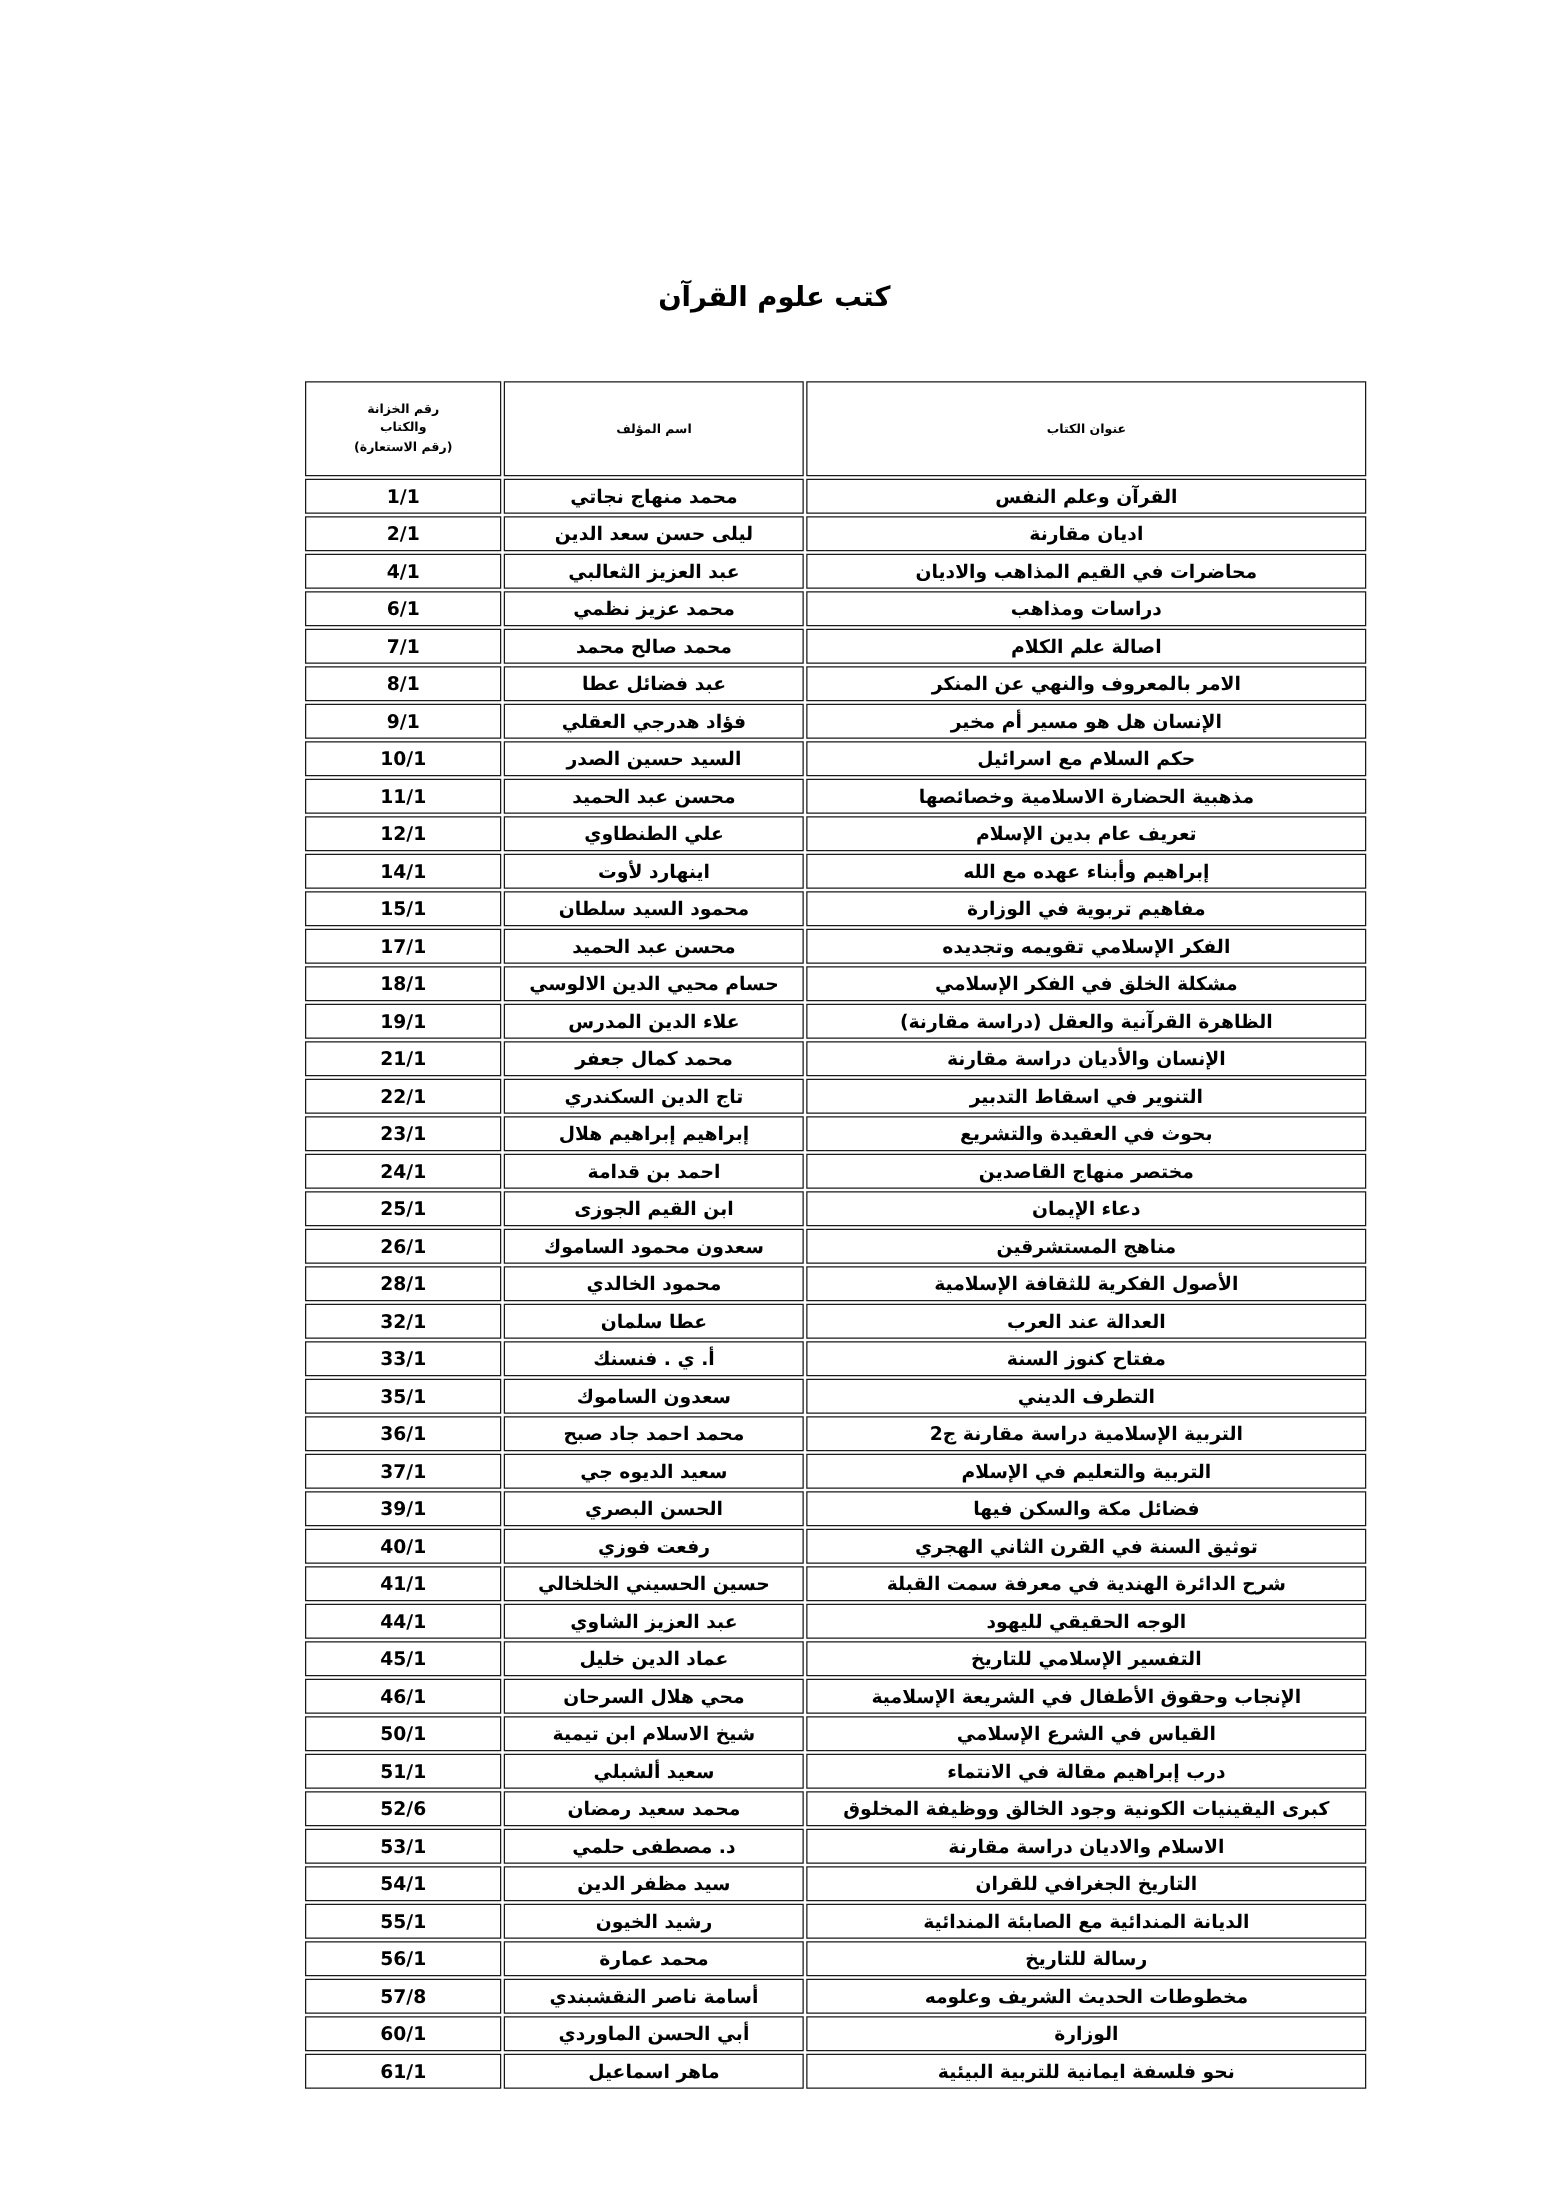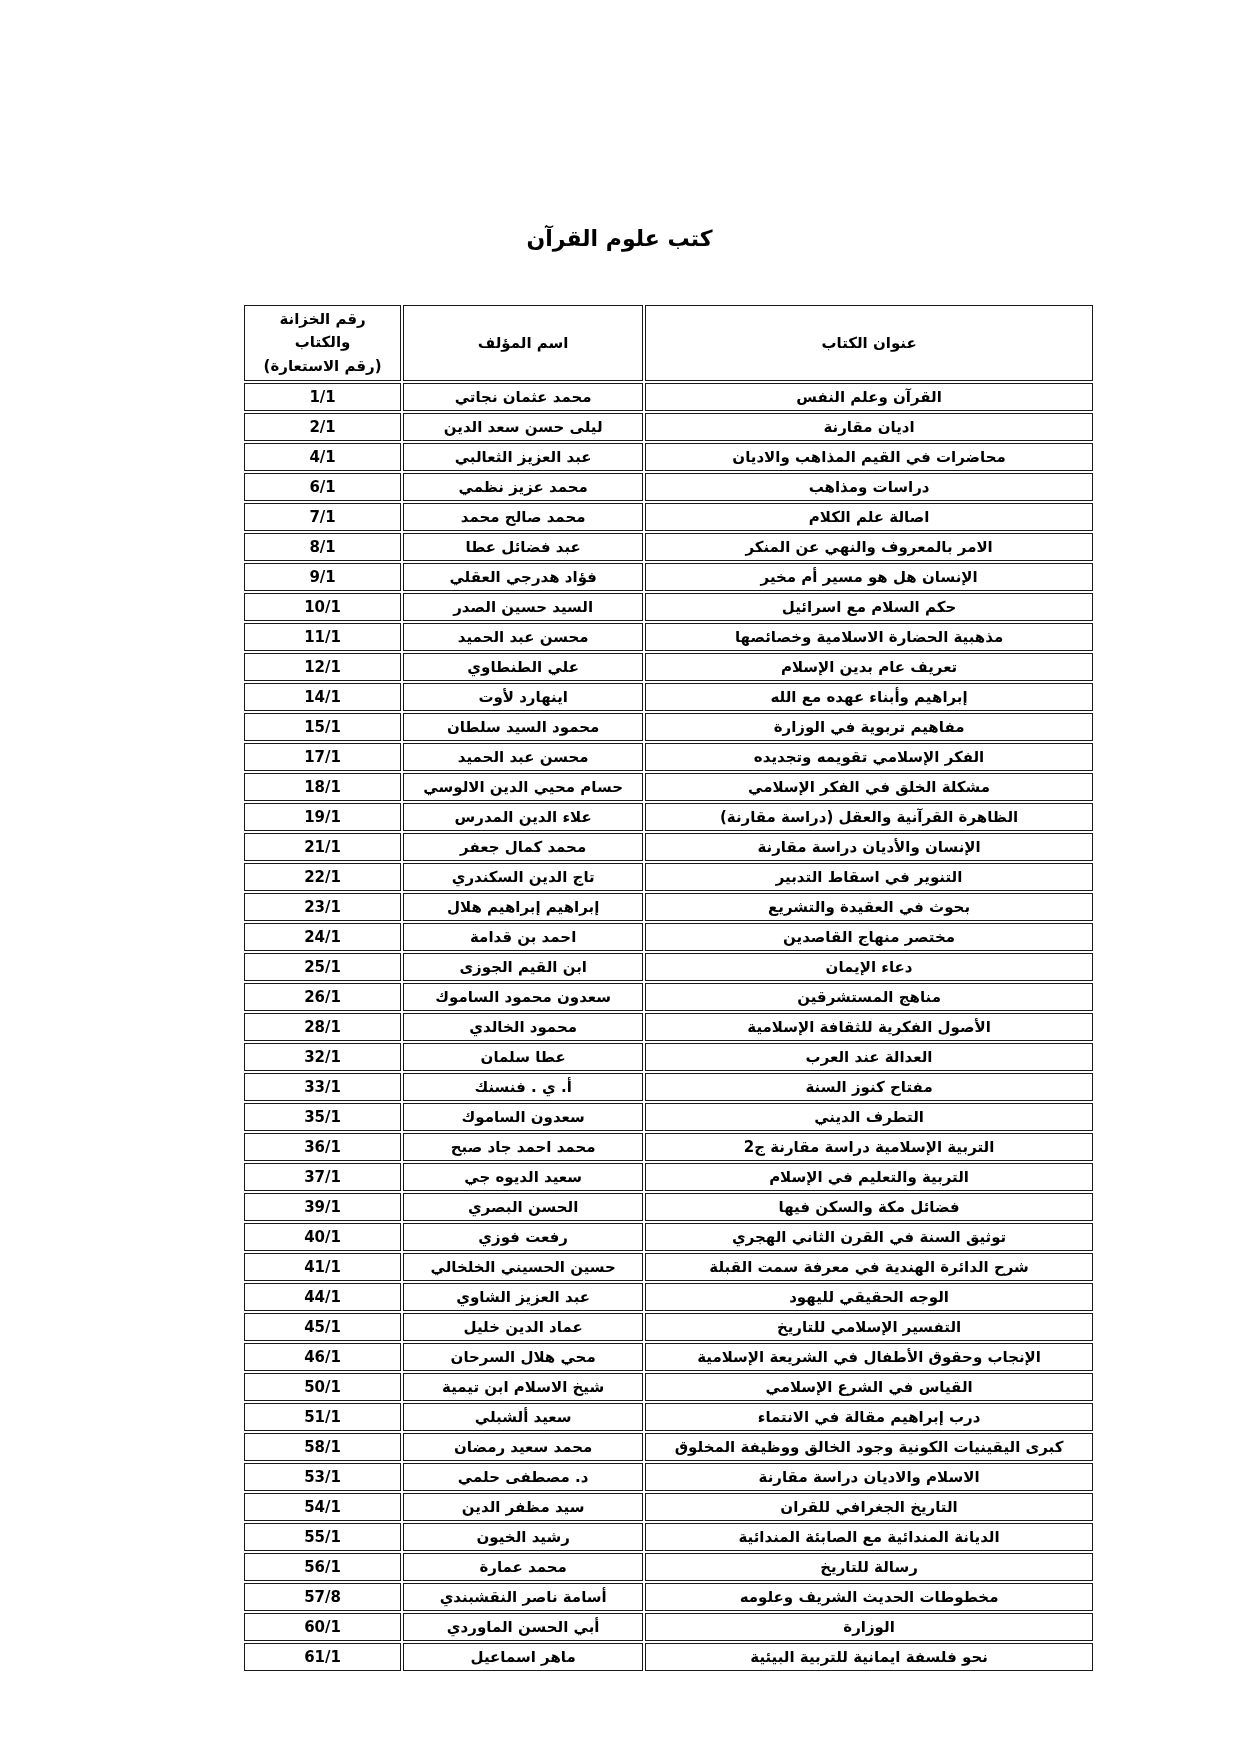--- a/index.html
+++ b/index.html
@@ -42,21 +42,21 @@
     border: 1px solid #1a1a1a;
     background: #ffffff;
     font-weight: bold;
     text-align: center;
     vertical-align: middle;
     padding: 1px 4px;
     overflow: hidden;
   }
   table.books th {
     height: 72px;
-    font-size: 15px;
+    font-size: 10px;
   }
   table.books th.num-header {
     white-space: pre-line;
     line-height: 1.55;
   }
   table.books td {
     height: 24px;
     font-size: 15px;
     line-height: 1.35;
   }
@@ -83,21 +83,21 @@
         <th>عنوان الكتاب</th>
         <th>اسم المؤلف</th>
         <th class="num-header">رقم الخزانة
 والكتاب
 (رقم الاستعارة)</th>
       </tr>
     </thead>
     <tbody>
         <tr>
     <td class="title-cell">القرآن وعلم النفس</td>
-    <td class="author-cell">محمد عثمان نجاتي</td>
+    <td class="author-cell">محمد منهاج نجاتي</td>
     <td class="num-cell"><span>1/1</span></td>
   </tr>
         <tr>
     <td class="title-cell">اديان مقارنة</td>
     <td class="author-cell">ليلى حسن سعد الدين</td>
     <td class="num-cell"><span>2/1</span></td>
   </tr>
         <tr>
     <td class="title-cell">محاضرات في القيم المذاهب والاديان</td>
     <td class="author-cell">عبد العزيز الثعالبي</td>
@@ -259,21 +259,21 @@
     <td class="num-cell"><span>50/1</span></td>
   </tr>
         <tr>
     <td class="title-cell">درب إبراهيم  مقالة في الانتماء</td>
     <td class="author-cell">سعيد ألشبلي</td>
     <td class="num-cell"><span>51/1</span></td>
   </tr>
         <tr>
     <td class="title-cell">كبرى اليقينيات الكونية  وجود الخالق ووظيفة المخلوق</td>
     <td class="author-cell">محمد سعيد رمضان</td>
-    <td class="num-cell"><span>58/1</span></td>
+    <td class="num-cell"><span>52/6</span></td>
   </tr>
         <tr>
     <td class="title-cell">الاسلام والاديان  دراسة مقارنة</td>
     <td class="author-cell">د. مصطفى حلمي</td>
     <td class="num-cell"><span>53/1</span></td>
   </tr>
         <tr>
     <td class="title-cell">التاريخ الجغرافي للقران</td>
     <td class="author-cell">سيد مظفر الدين</td>
     <td class="num-cell"><span>54/1</span></td>

